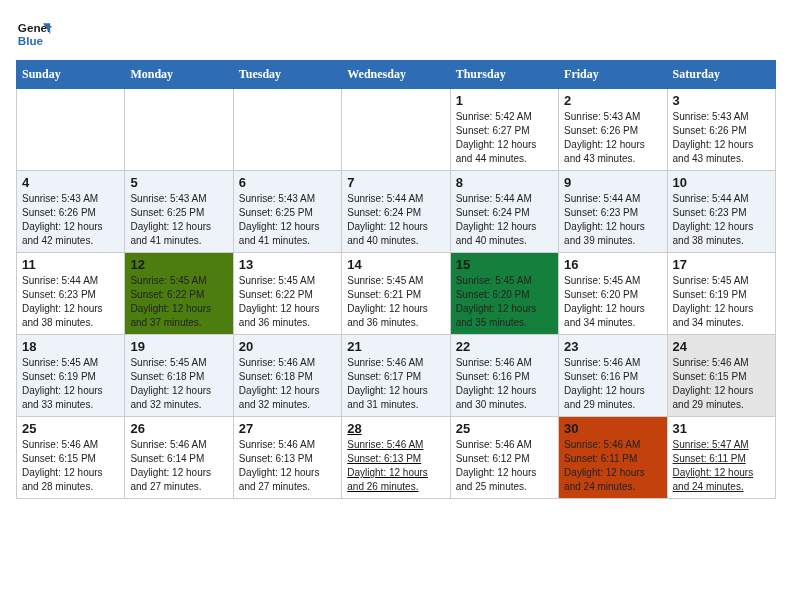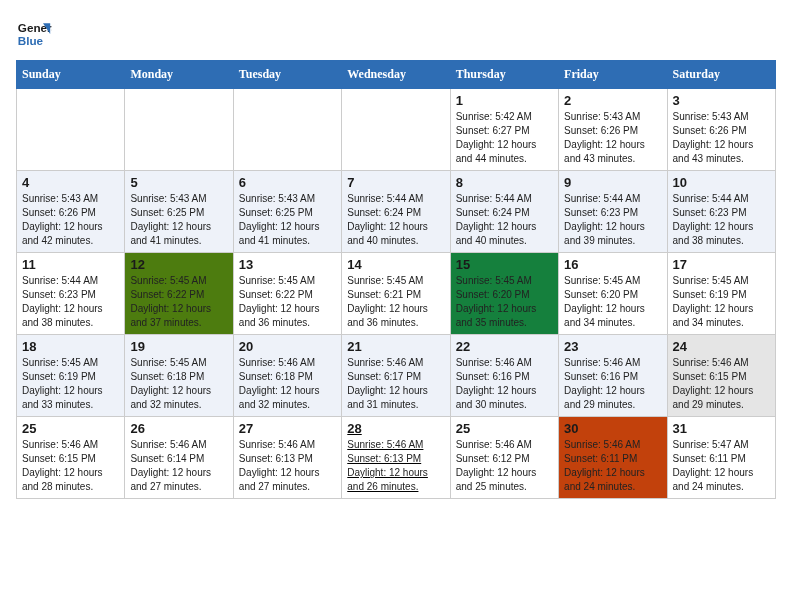--- a/index.html
+++ b/index.html
@@ -344,20 +344,20 @@
         </td>
         <td style="background: #c2410c;">
           <span class="day-num">30</span>
           <div class="day-info" style="white-space: pre-line;">Sunrise: 5:46 AM
 Sunset: 6:11 PM
 Daylight: 12 hours
 and 24 minutes.</div>
         </td>
         <td style="background: rgb(255, 255, 255);">
           <span class="day-num">31</span>
-          <div class="day-info" style="white-space: pre-line;">Sunrise: 5:47 AM
+          <div class="day-info" style="white-space: pre-line; text-decoration: underline;">Sunrise: 5:47 AM
 Sunset: 6:11 PM
 Daylight: 12 hours
 and 24 minutes.</div>
         </td>
       </tr>
     </tbody>
 </table>
 
 </body></html>

